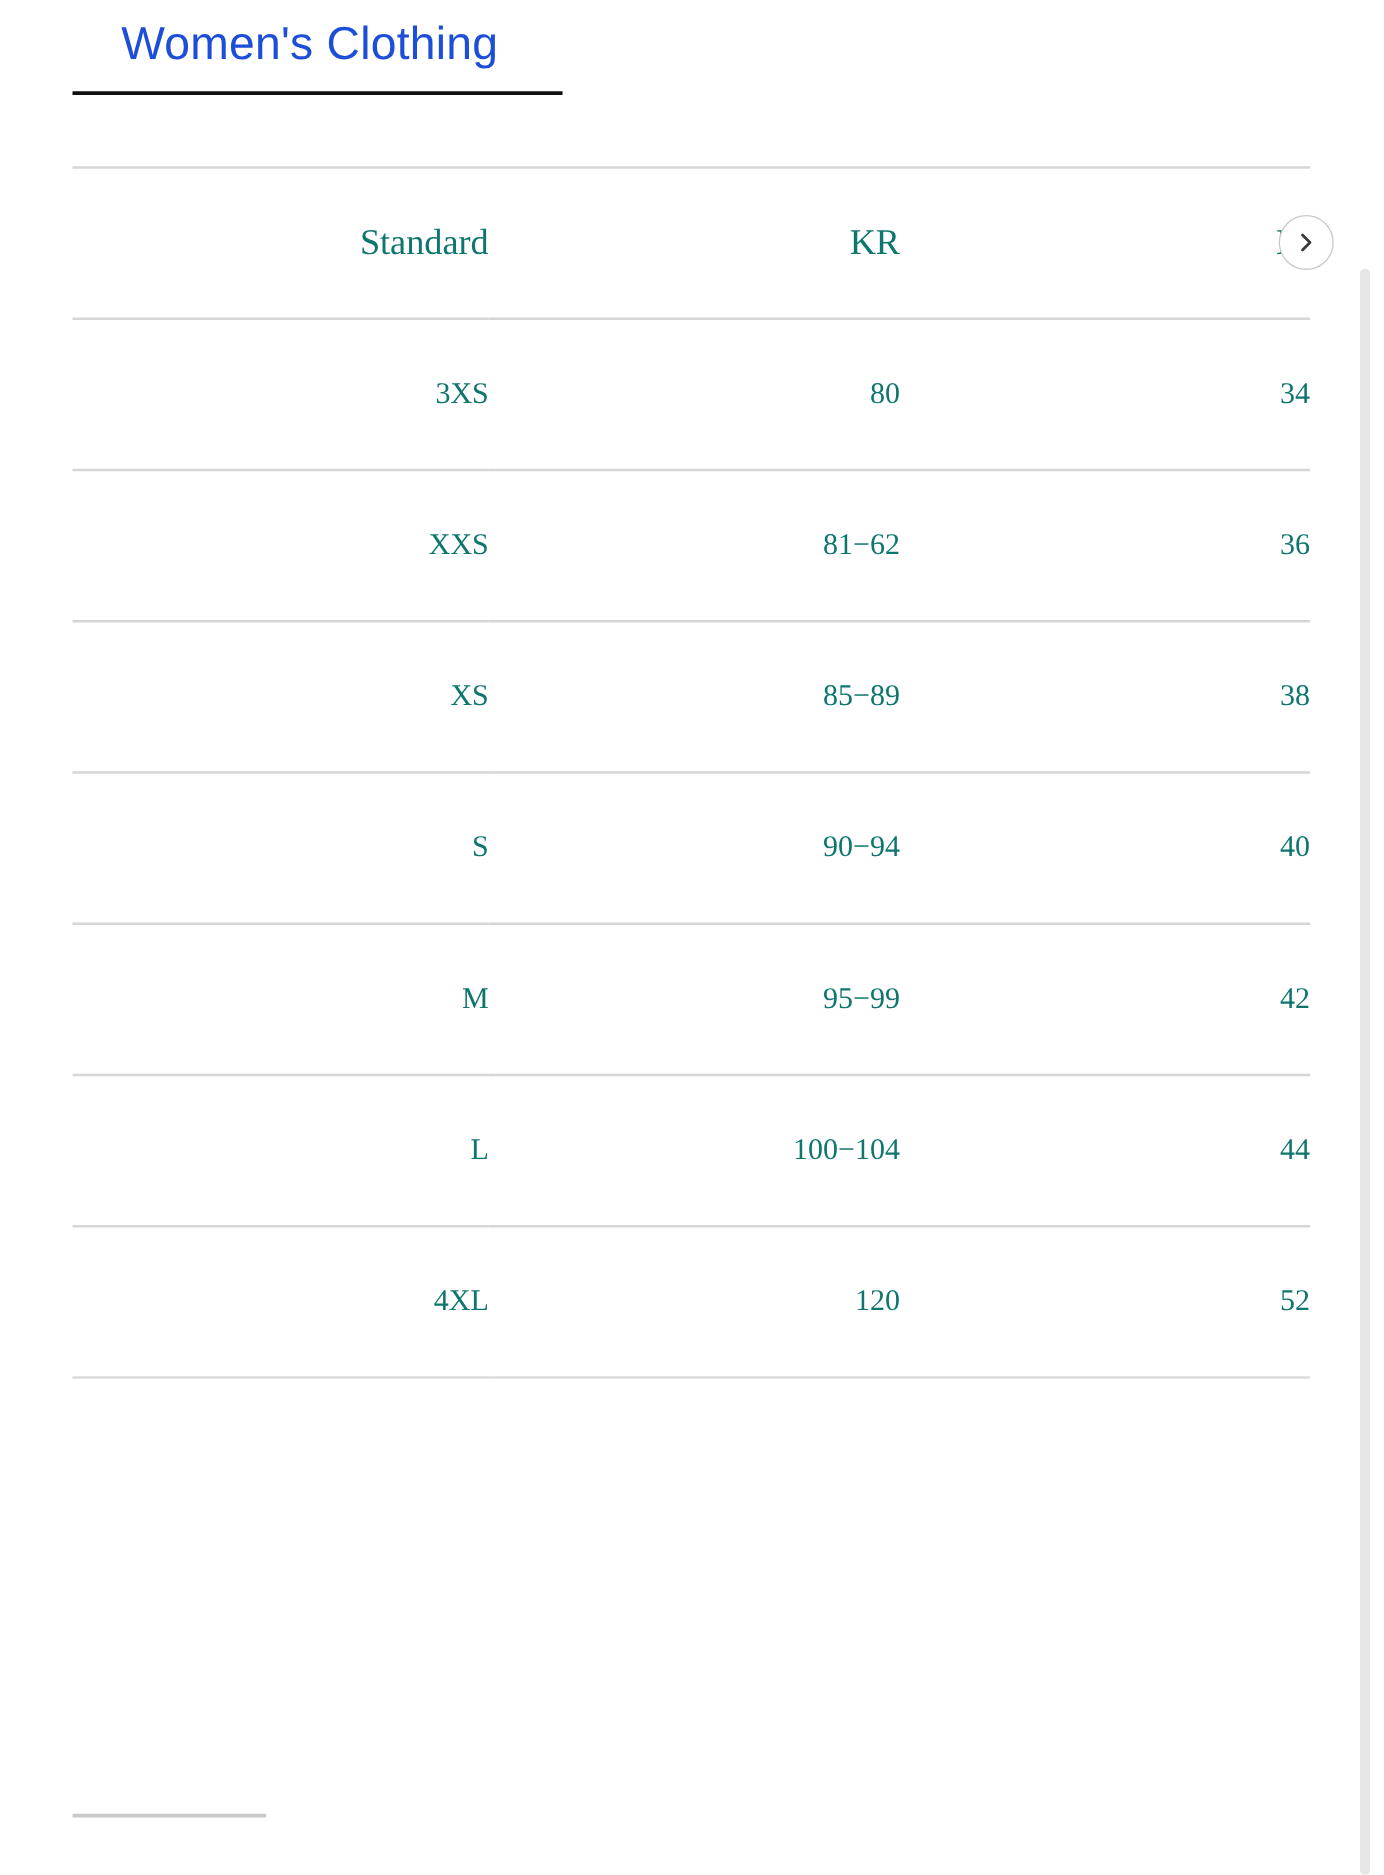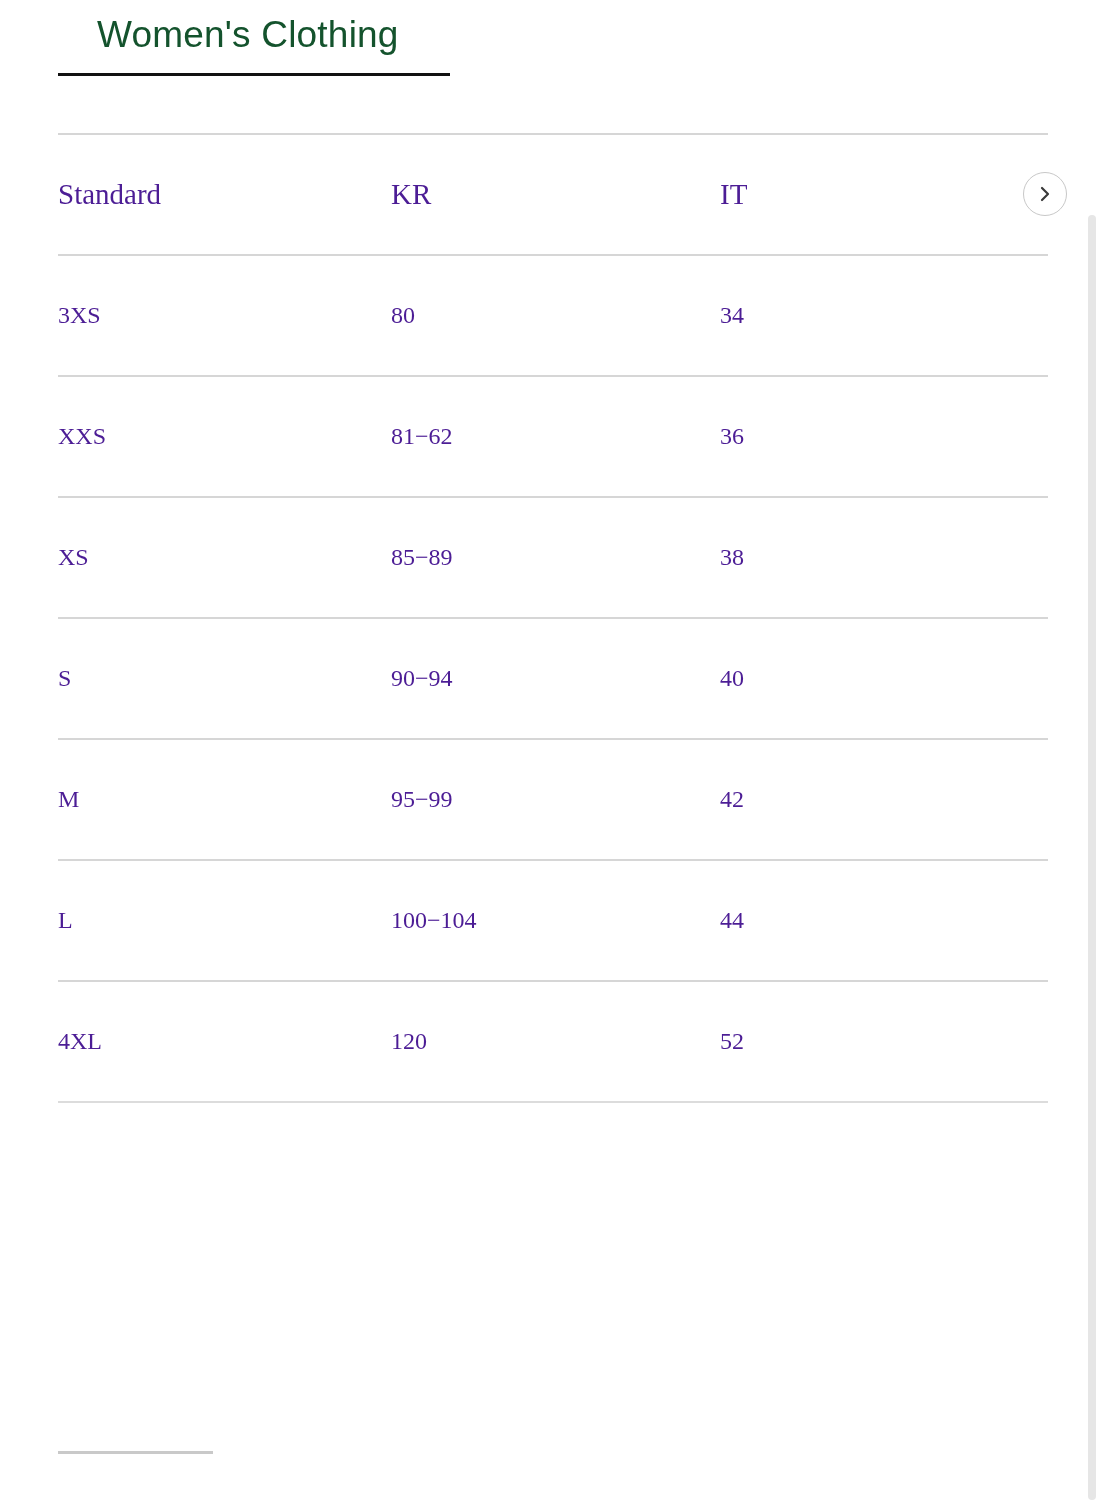--- a/index.html
+++ b/index.html
@@ -20,21 +20,21 @@
   .title-wrap {
     position: absolute;
     left: 58px;
     top: 0;
     width: 392px;
   }
   .page-title {
     font-family: "Liberation Sans", sans-serif;
     font-size: 37px;
     font-weight: 400;
-    color: #14532d;
+    color: #1d4ed8;
     letter-spacing: 0.2px;
     line-height: 1;
     padding: 16px 0 0 39px;
     white-space: nowrap;
   }
   .title-rule {
     height: 3px;
     background: #111111;
     margin-top: 20px;
     width: 392px;
@@ -50,24 +50,24 @@
     table-layout: fixed;
   }
   .size-table col.c-standard { width: 333px; }
   .size-table col.c-kr       { width: 329px; }
   .size-table col.c-it       { width: 328px; }
 
   .size-table th,
   .size-table td {
     border-top: 2px solid #d6d6d6;
     border-bottom: 2px solid #d6d6d6;
-    text-align: left;
+    text-align: right;
     vertical-align: middle;
     font-family: "Liberation Serif", serif;
-    color: #4c1d95;
+    color: #0f766e;
     font-weight: 400;
     padding: 0;
   }
   .size-table thead th {
     height: 119px;
     font-size: 29px;
     font-weight: 400;
   }
   .size-table tbody td {
     height: 119px;

